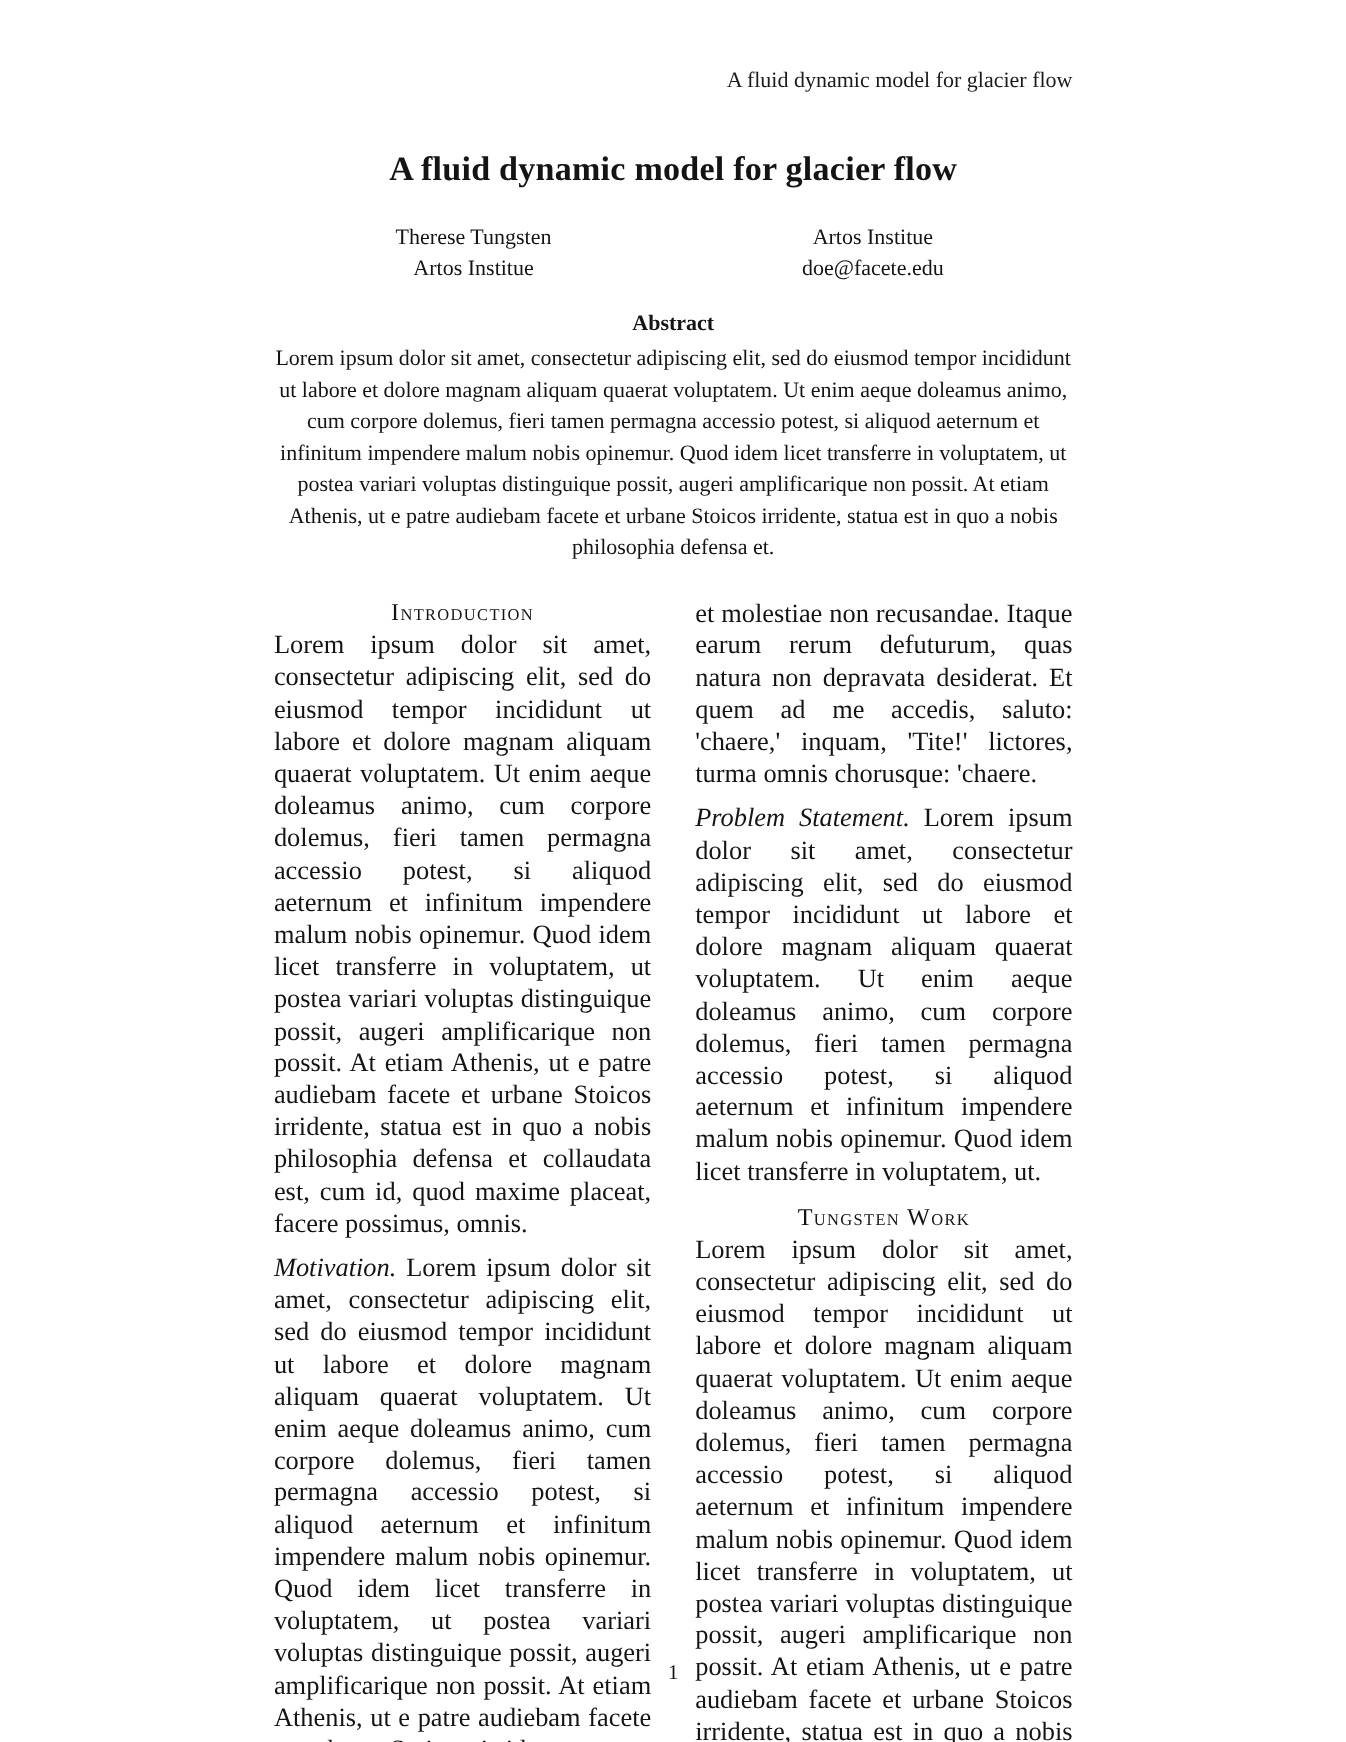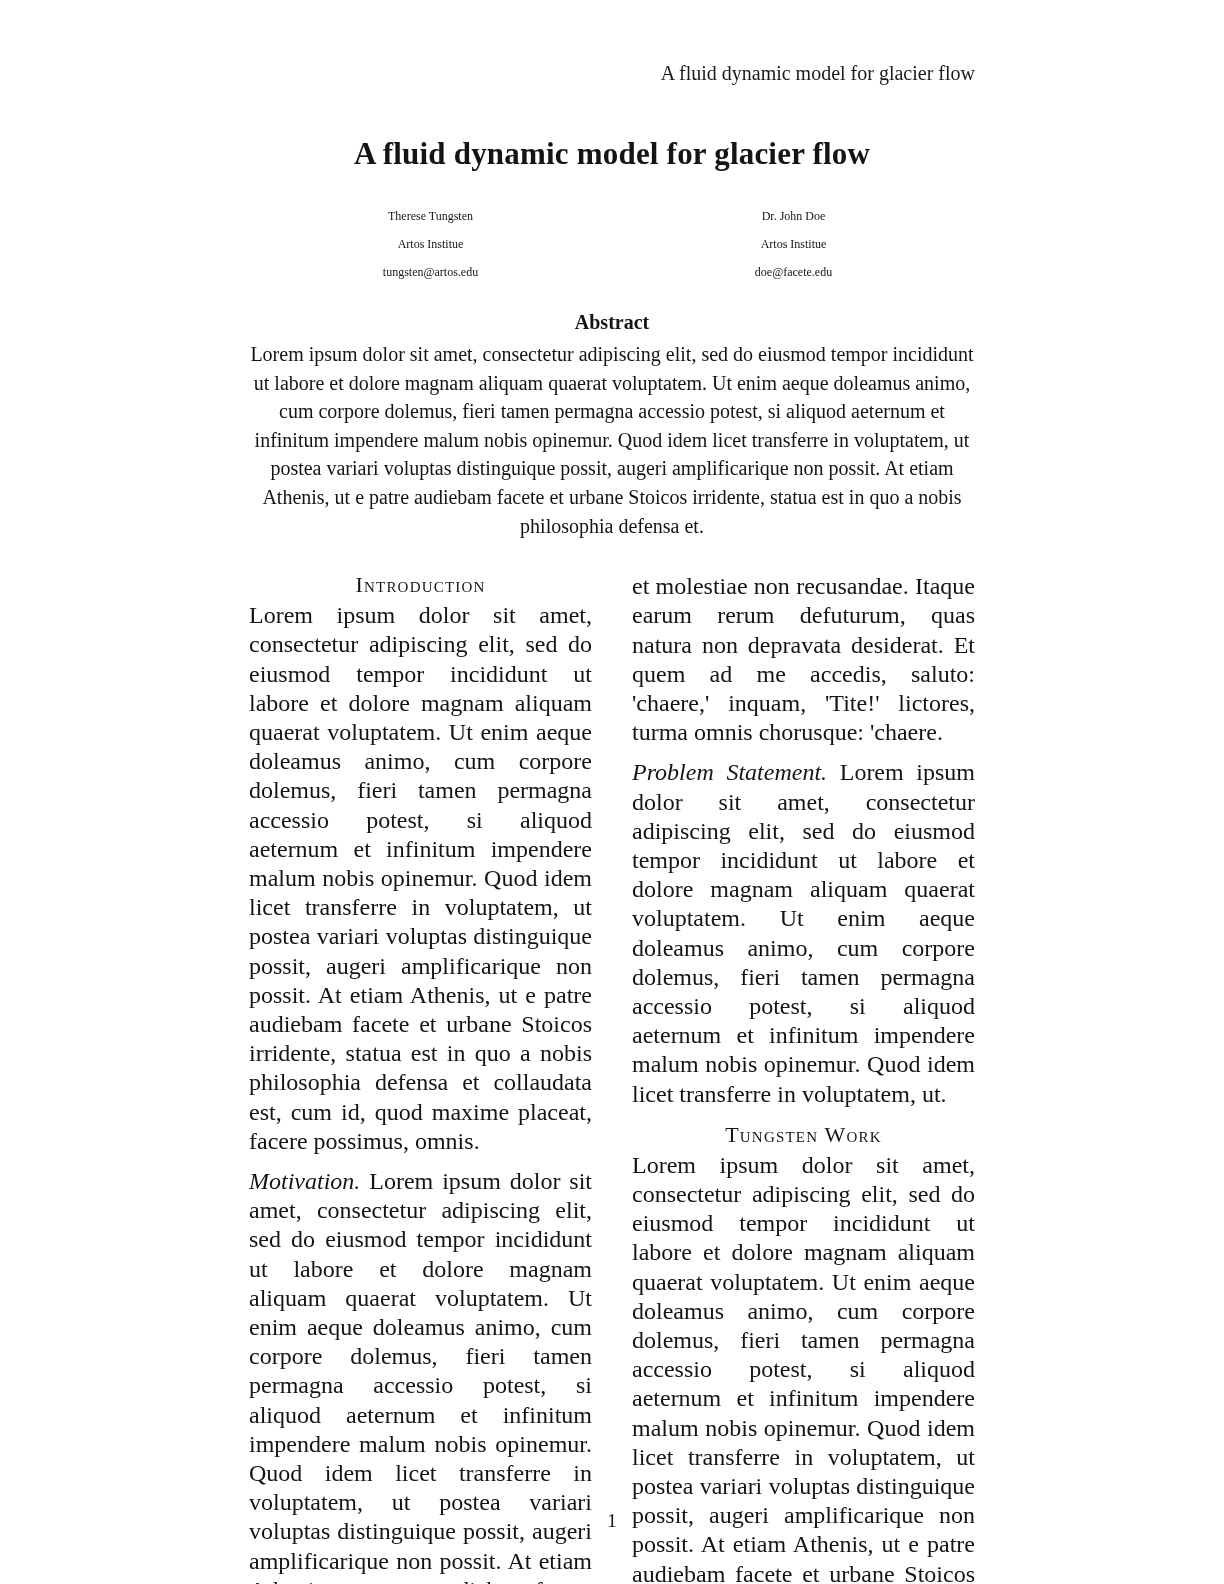--- a/index.html
+++ b/index.html
@@ -28,21 +28,21 @@
     font-weight: 700;
     letter-spacing: 0.2px;
   }
   .authors {
     display: flex;
     margin-top: 30px;
   }
   .author {
     flex: 1;
     text-align: center;
-    font-size: 12px;
+    font-size: 20px;
     line-height: 28px;
   }
   .abstract-heading {
     margin-top: 25px;
     text-align: center;
     font-size: 20px;
     font-weight: 700;
   }
   .abstract-text {
     margin-top: 6px;
@@ -88,24 +88,22 @@
 <div class="page">
 
   <div class="running-header">A fluid dynamic model for glacier flow</div>
 
   <h1 class="paper-title">A fluid dynamic model for glacier flow</h1>
 
   <div class="authors">
     <div class="author">
       <div>Therese Tungsten</div>
       <div>Artos Institue</div>
-      <div>tungsten@artos.edu</div>
     </div>
     <div class="author">
-      <div>Dr. John Doe</div>
       <div>Artos Institue</div>
       <div>doe@facete.edu</div>
     </div>
   </div>
 
   <div>
     <div class="abstract-heading">Abstract</div>
     <p class="abstract-text">Lorem ipsum dolor sit amet, consectetur adipiscing elit, sed do eiusmod tempor incididunt ut labore et dolore magnam aliquam quaerat voluptatem. Ut enim aeque doleamus animo, cum corpore dolemus, fieri tamen permagna accessio potest, si aliquod aeternum et infinitum impendere malum nobis opinemur. Quod idem licet transferre in voluptatem, ut postea variari voluptas distinguique possit, augeri amplificarique non possit. At etiam Athenis, ut e patre audiebam facete et urbane Stoicos irridente, statua est in quo a nobis philosophia defensa et.</p>
   </div>
 

